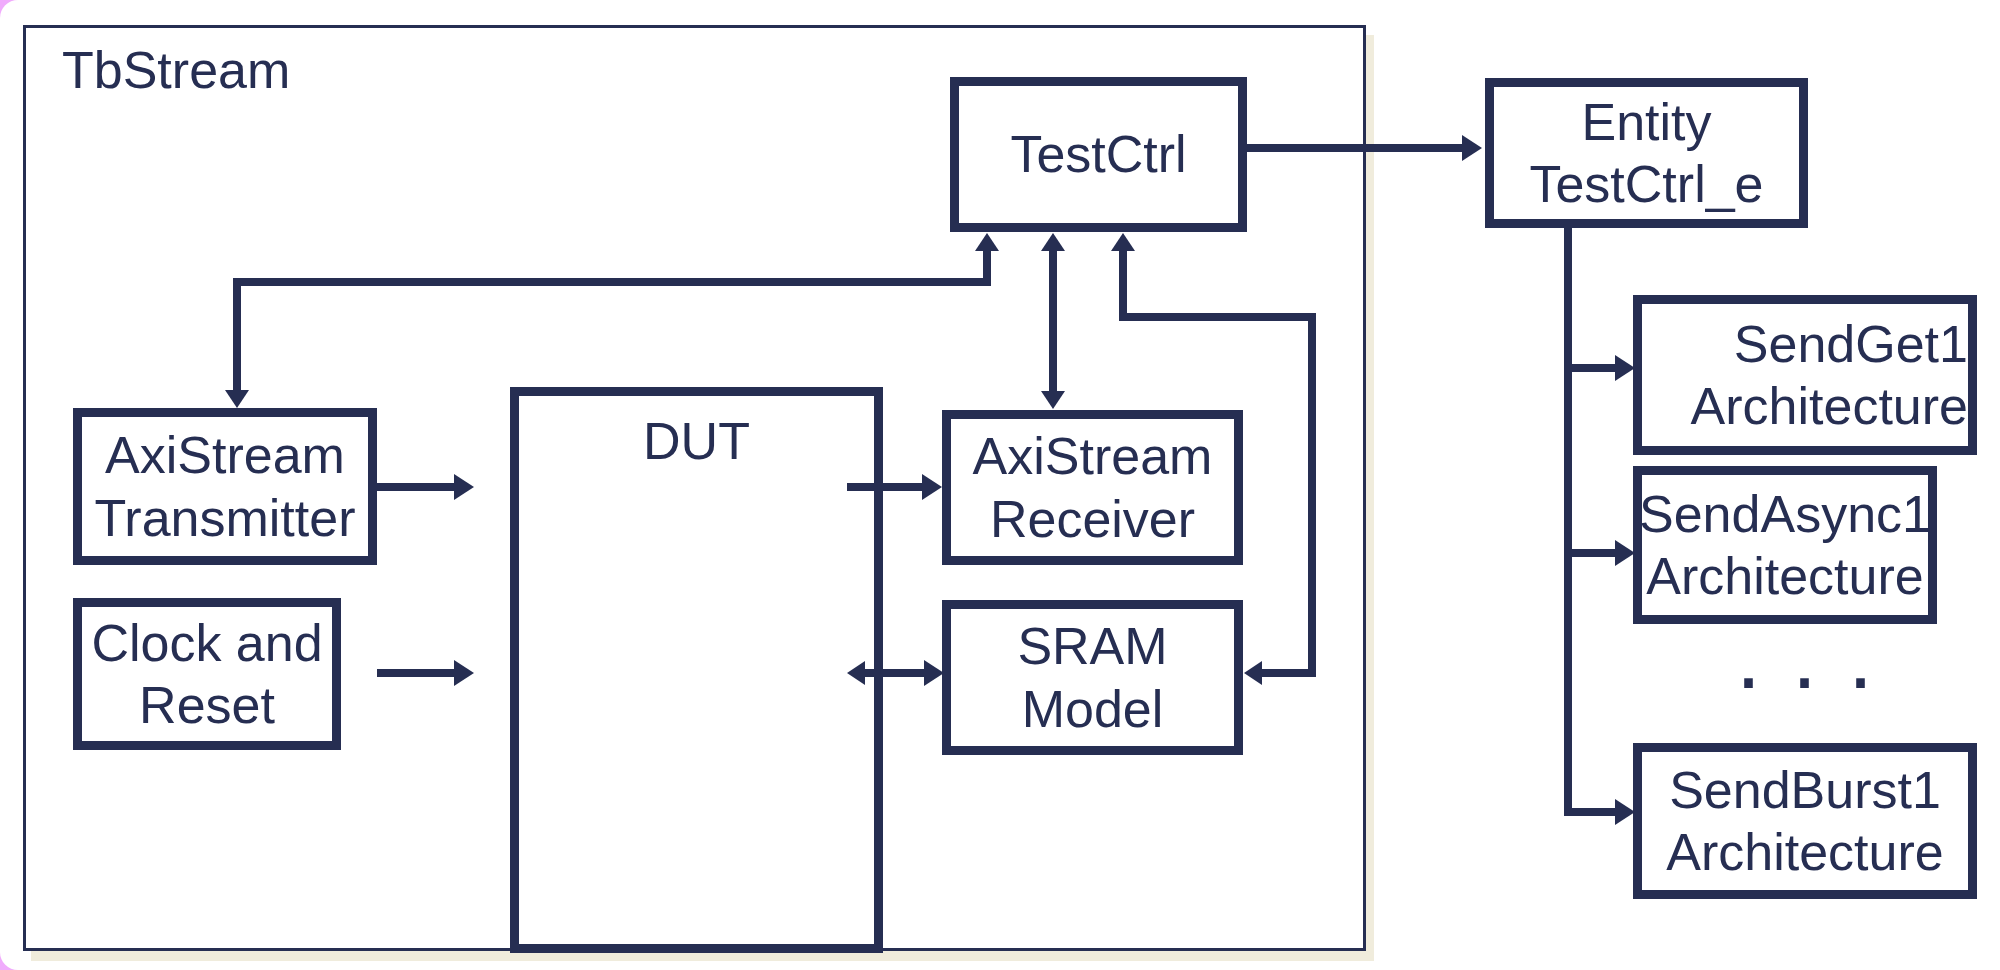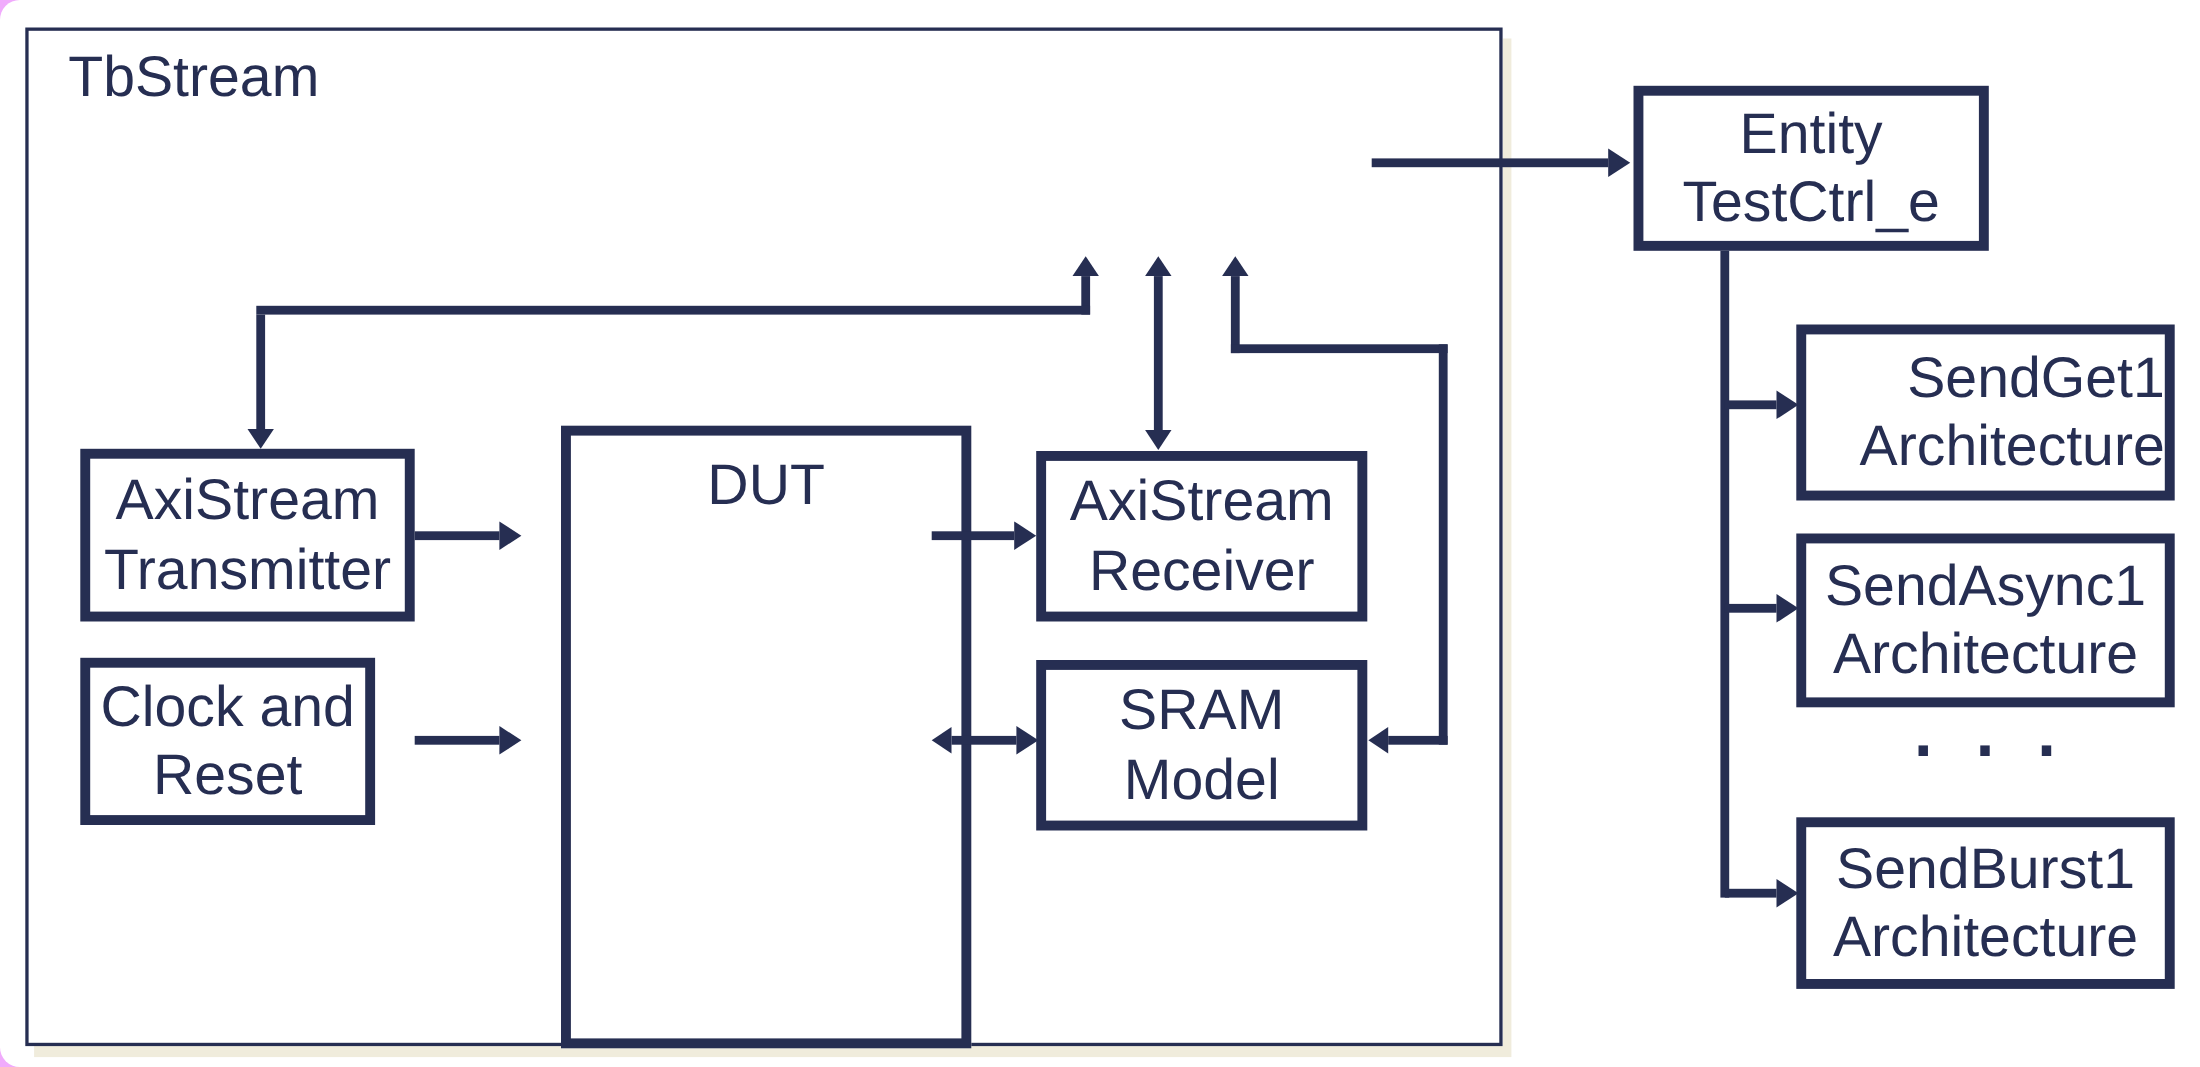--- a/index.html
+++ b/index.html
@@ -33,20 +33,23 @@
 </style>
 </head>
 <body>
 
 <div class="stage">
   <div class="card"></div>
 
   <div class="tb"></div>
   <div class="tb-label">TbStream</div>
 
+  <div class="node" style="left:950px;top:77px;width:297px;height:155px;">
+    <span>TestCtrl</span>
+  </div>
 
   <div class="node" style="left:73px;top:408px;width:304px;height:157px;">
     <span>AxiStream</span>
     <span>Transmitter</span>
   </div>
 
   <div class="node" style="left:73px;top:598px;width:268px;height:152px;">
     <span>Clock and</span>
     <span>Reset</span>
   </div>
@@ -68,21 +71,21 @@
   <div class="node" style="left:1485px;top:78px;width:323px;height:150px;align-items:center;">
     <span>Entity</span>
     <span>TestCtrl_e</span>
   </div>
 
   <div class="node" style="left:1633px;top:295px;width:344px;height:160px;align-items:flex-end;">
     <span>SendGet1</span>
     <span>Architecture</span>
   </div>
 
-  <div class="node" style="left:1633px;top:485px;width:344px;height:158px;">
+  <div class="node" style="left:1633px;top:466px;width:304px;height:158px;">
     <span>SendAsync1</span>
     <span>Architecture</span>
   </div>
 
   <div class="dots">. . .</div>
 
   <div class="node" style="left:1633px;top:743px;width:344px;height:156px;">
     <span>SendBurst1</span>
     <span>Architecture</span>
   </div>

